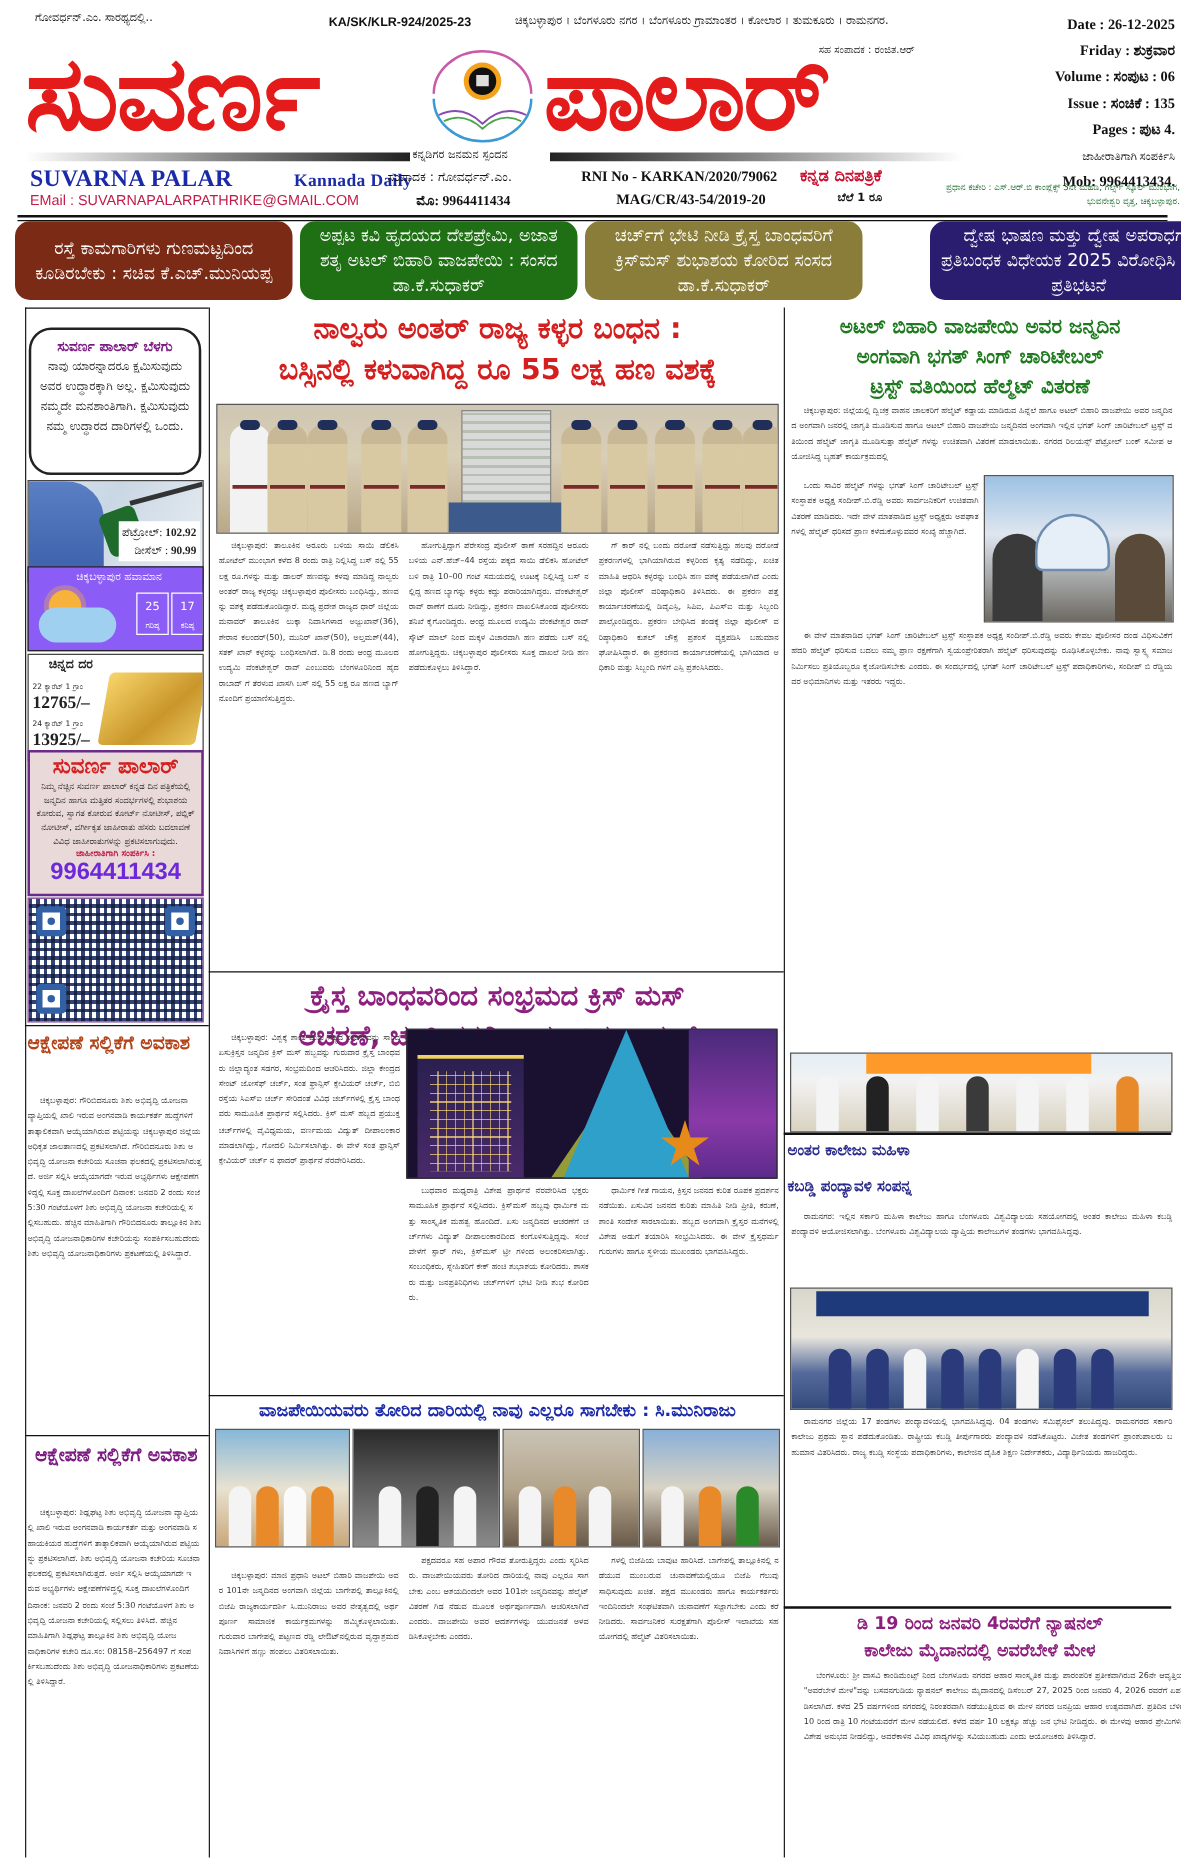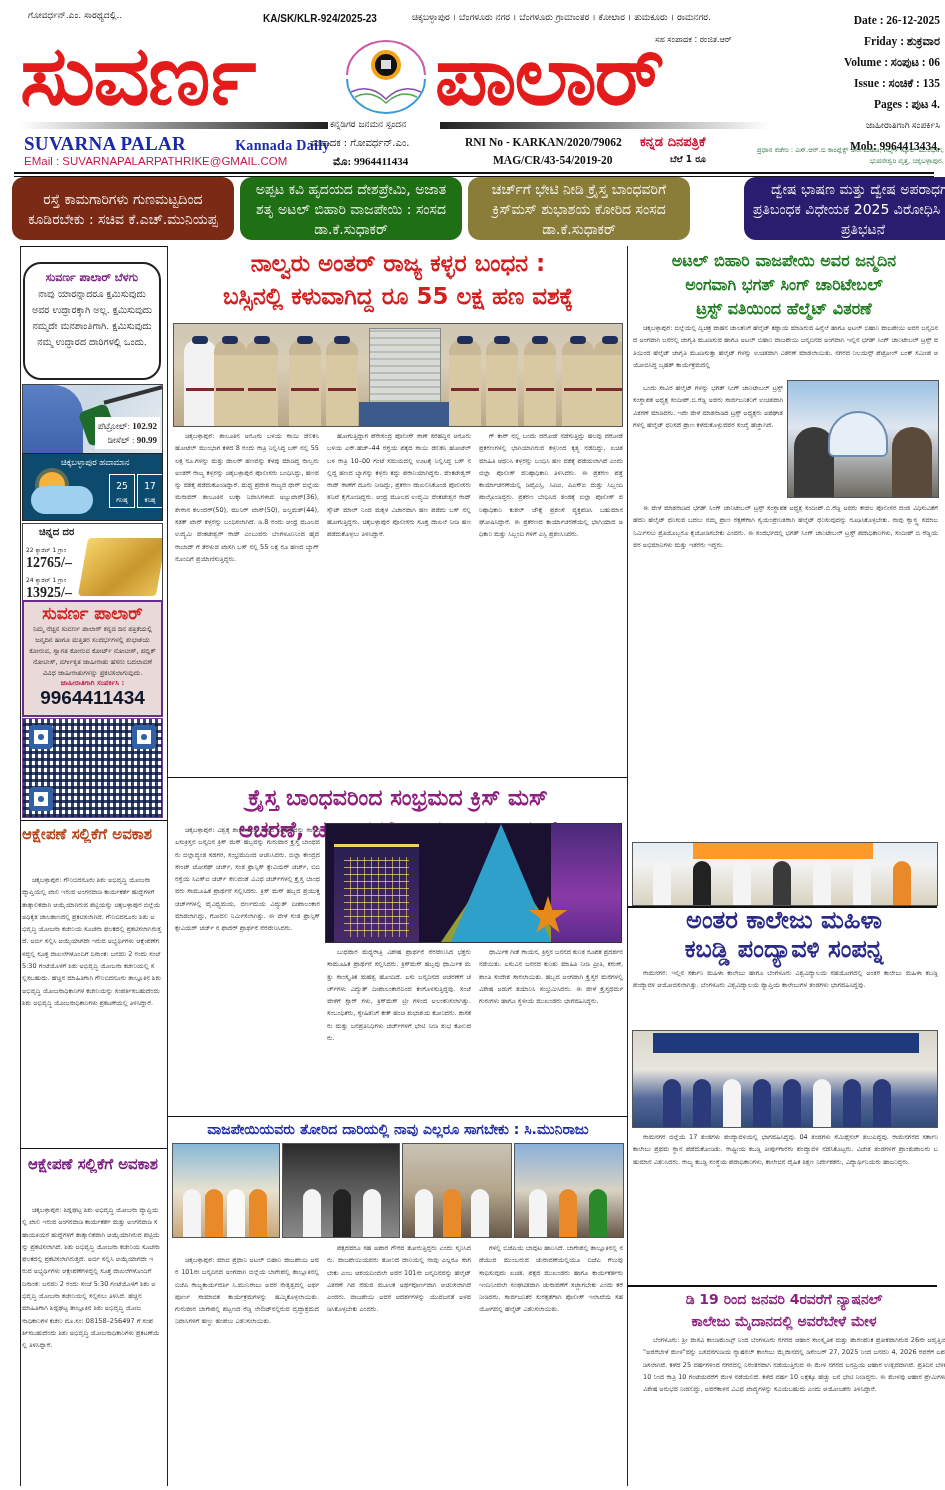--- a/index.html
+++ b/index.html
@@ -47,36 +47,36 @@
   .vrule { position: absolute; width: 1px; background: #222; }
 
   
   #thought-box { left: 23px; top: 262px; width: 138px; height: 118px; border: 2px solid #222; border-radius: 18px; text-align: center; padding: 6px 4px; font-size: 9.5px; line-height: 16px; }
   #thought-box .title { color: #7a1a82; font-weight: bold; font-size: 11px; }
   #fuel-box { left: 22px; top: 384px; width: 141px; height: 82px; border: 1px solid #444; background: linear-gradient(120deg, #dce4ee, #c9d7e4 40%, #e9eef2); overflow: hidden; }
   #fuel-box .person { position: absolute; left: 0; top: 0; width: 60px; height: 82px; background: linear-gradient(180deg, #5b7fc4, #3a5ea8); border-radius: 0 30px 0 0; }
   #fuel-box .nozzle { position: absolute; left: 60px; top: 22px; width: 30px; height: 36px; background: #1e6b2b; border-radius: 6px; transform: rotate(-20deg); }
   #fuel-box .hose { position: absolute; left: 80px; top: 8px; width: 60px; height: 4px; background: #333; transform: rotate(-15deg); }
   #fuel-prices { position: absolute; right: 2px; top: 32px; background: #fff; padding: 2px 3px; font-size: 9px; font-family: "Liberation Serif", serif; line-height: 14px; text-align: right; }
-  #weather-box { left: 22px; top: 453px; width: 141px; height: 68px; background: #0c4a6e; border: 1px solid #222; overflow: hidden; }
+  #weather-box { left: 22px; top: 453px; width: 141px; height: 68px; background: #8b5cf6; border: 1px solid #222; overflow: hidden; }
   #weather-title { position: absolute; left: 38px; top: 3px; color: #fff; font-size: 8.5px; }
   #sun { position: absolute; left: 16px; top: 18px; width: 26px; height: 26px; border-radius: 50%; background: #f6b23a; box-shadow: 0 0 0 4px rgba(246,178,58,0.35); }
   #cloud { position: absolute; left: 8px; top: 32px; width: 62px; height: 28px; background: #9fd0ef; border-radius: 16px; }
   .temp { position: absolute; top: 20px; width: 26px; height: 34px; border: 1px solid #fff; color: #fff; font-size: 9px; text-align: center; line-height: 14px; padding-top: 4px; }
   #temp-max { left: 86px; } #temp-min { left: 114px; }
   #gold-box { left: 22px; top: 523px; width: 141px; height: 86px; border: 1px solid #444; background: #fff; overflow: hidden; }
   #gold-bars { position: absolute; left: 60px; top: 14px; width: 78px; height: 58px; background: linear-gradient(135deg, #f7d56b, #c9962a 60%, #e8c45c); border-radius: 4px; transform: skewX(-10deg); }
   #gold-title { position: absolute; left: 16px; top: 2px; font-size: 10px; font-weight: bold; }
   .gold-label { position: absolute; left: 3px; font-size: 6px; }
   .gold-val { position: absolute; left: 3px; font-family: "Liberation Serif", serif; font-weight: bold; font-size: 14px; }
   #ad-box { left: 22px; top: 600px; width: 141px; height: 117px; border: 2px solid #6b2b8a; background: #e9d9d9; text-align: center; overflow: hidden; }
   #ad-title { color: #d51f1f; font-weight: bold; font-size: 17px; line-height: 22px; }
   #ad-body { font-size: 6.8px; line-height: 11px; padding: 0 3px; color: #222; }
   #ad-contact-label { color: #c21d4a; font-size: 7px; font-weight: bold; }
-  #ad-phone { color: #0f172a; font-weight: bold; font-size: 19px; font-family: "Liberation Sans", sans-serif; line-height: 22px; }
+  #ad-phone { color: #6d28d9; font-weight: bold; font-size: 19px; font-family: "Liberation Sans", sans-serif; line-height: 22px; }
   #qr-box { left: 22px; top: 718px; width: 141px; height: 100px; border: 1px solid #6b2b8a; background: #fff;
     background-image:
       repeating-linear-gradient(90deg, #1b2e66 0 3px, transparent 3px 6px),
       repeating-linear-gradient(0deg, #1b2e66 0 3px, transparent 3px 7px);
     background-blend-mode: multiply; opacity: 0.9; }
   .qr-finder { position: absolute; width: 24px; height: 24px; background: #fff; border: 5px solid #1b4f9c; border-radius: 4px; }
   .qr-finder::after { content: ""; position: absolute; left: 4px; top: 4px; width: 6px; height: 6px; background: #1b4f9c; border-radius: 50%; }
 
   .side-head { position: absolute; left: 22px; width: 142px; font-weight: bold; line-height: 24px; }
   #side-head-1 { top: 822px; color: #b3441a; font-size: 15px; }
@@ -112,21 +112,21 @@
   #vp-3 { left: 342px; width: 110px; background: linear-gradient(180deg, #8ab0d8, #d9d3c4 50%, #6a5a4a); }
   .person-s { position: absolute; bottom: 0; width: 18px; height: 48px; border-radius: 9px 9px 0 0; }
 
   
   #atal-headline { left: 630px; top: 249px; width: 308px; text-align: center; color: #1f7a1f; font-weight: bold; font-size: 16px; line-height: 24px; }
   #helmet-photo { left: 787px; top: 380px; width: 152px; height: 118px; border: 1px solid #555; background: linear-gradient(180deg, #9cc2e4, #dfe6ef 40%, #6d6a62 100%); overflow: hidden; }
   #helmet-photo .helmet { position: absolute; left: 40px; top: 30px; width: 60px; height: 46px; background: #e6eef7; border-radius: 30px 30px 6px 6px; border: 2px solid #6c8db0; }
   #helmet-photo .man { position: absolute; bottom: 0; width: 40px; height: 70px; background: #3a3a3a; border-radius: 20px 20px 0 0; }
   #atal-event-photo { left: 632px; top: 842px; width: 306px; height: 64px; border: 1px solid #555; background: linear-gradient(180deg, #e4eef5, #f2f2f2 35%, #d9d2c0); overflow: hidden; }
   #atal-event-photo .banner { position: absolute; left: 60px; top: 0; width: 180px; height: 16px; background: #ff9a2a; color: #fff; font-size: 8px; line-height: 16px; text-align: center; }
-  #kabaddi-headline { left: 630px; top: 906px; width: 308px; text-align: center; color: #2a2a8a; font-weight: bold; font-size: 24px; line-height: 29px; }
+  #kabaddi-headline { left: 630px; top: 906px; width: 308px; text-align: left; color: #2a2a8a; font-weight: bold; font-size: 12px; line-height: 29px; }
   #kabaddi-photo { left: 632px; top: 1030px; width: 306px; height: 98px; border: 1px solid #555; background: linear-gradient(180deg, #d9d6cc, #e9e6dd 40%, #556a9a 70%, #324a7a); overflow: hidden; }
   #kabaddi-photo .banner { position: absolute; left: 20px; top: 2px; width: 266px; height: 20px; background: #1e3a7a; }
   #mela-headline { left: 630px; top: 1288px; width: 308px; text-align: center; color: #8d1f7e; font-weight: bold; font-size: 14px; line-height: 22px; }
 </style>
 </head>
 <body>
 
 <div class="abs" id="top-left-name">ಗೋವರ್ಧನ್.ಎಂ. ಸಾರಥ್ಯದಲ್ಲಿ..</div>
 <div class="abs" id="reg-no">KA/SK/KLR-924/2025-23</div>
 <div class="abs" id="editions">ಚಿಕ್ಕಬಳ್ಳಾಪುರ । ಬೆಂಗಳೂರು ನಗರ । ಬೆಂಗಳೂರು ಗ್ರಾಮಾಂತರ । ಕೋಲಾರ । ತುಮಕೂರು । ರಾಮನಗರ.</div>

